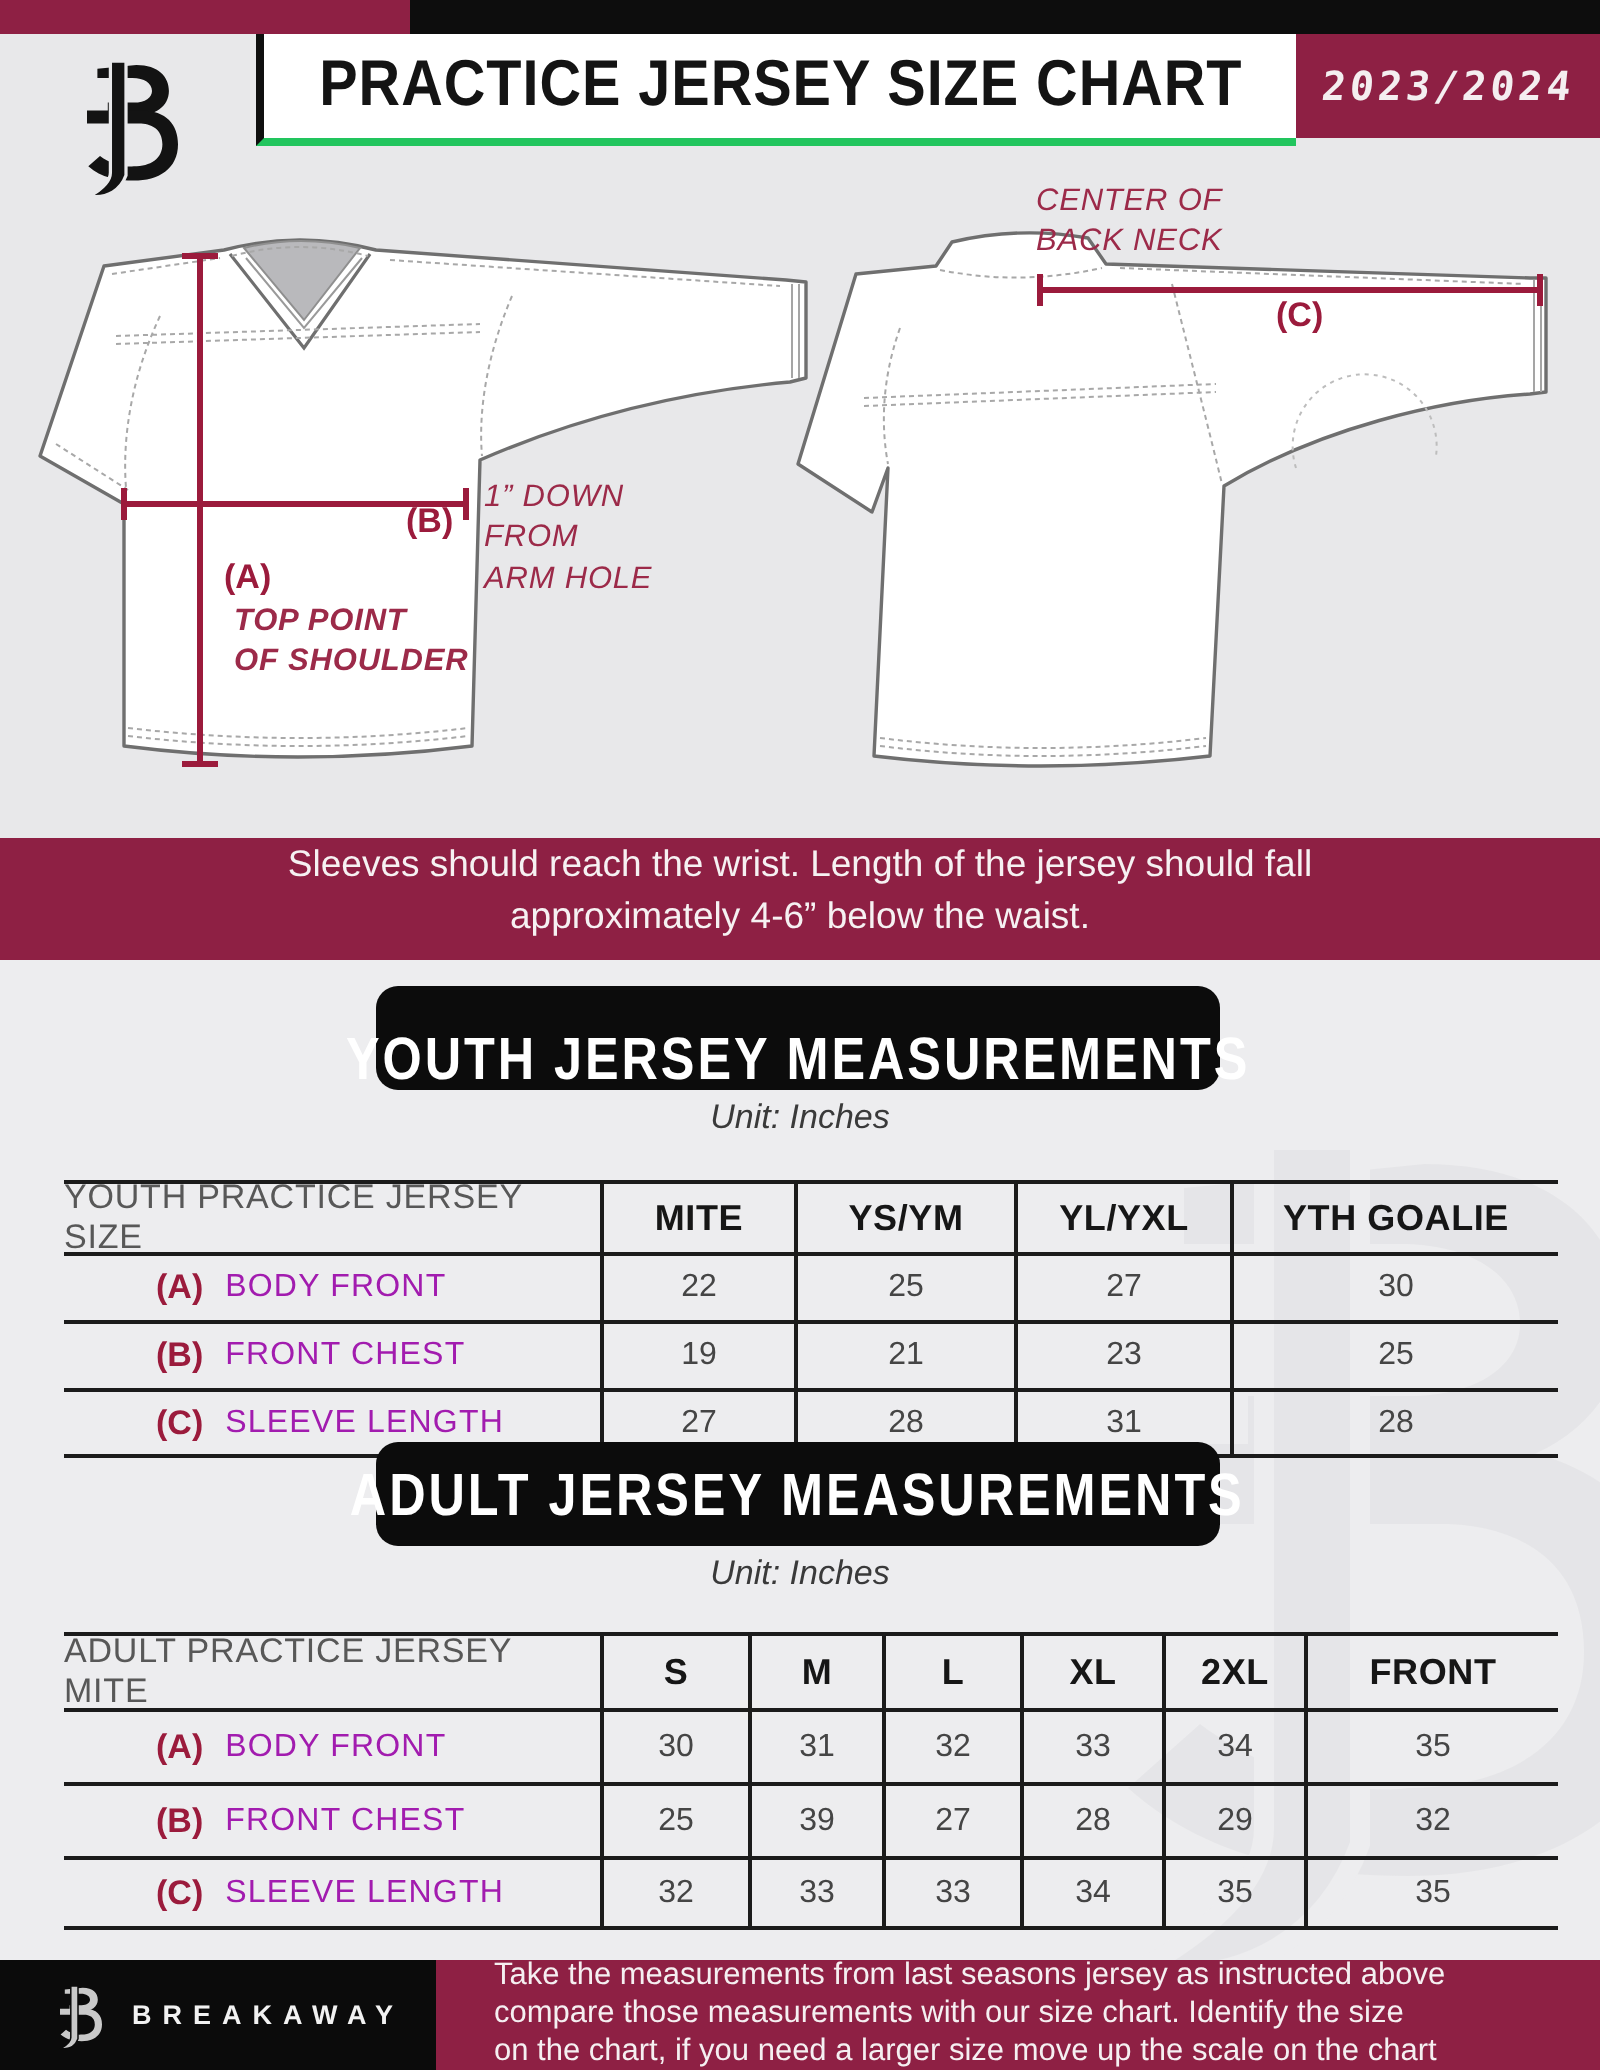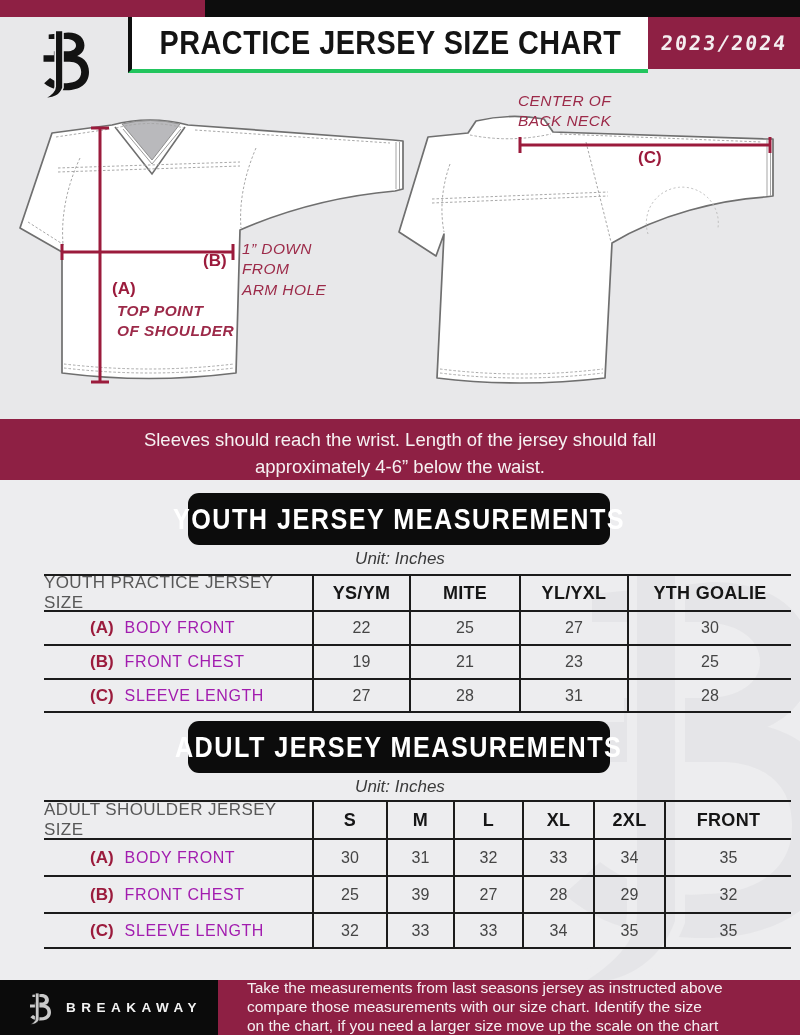--- a/index.html
+++ b/index.html
@@ -23,32 +23,32 @@
   .season-box span{font-family:"DejaVu Sans Mono",monospace;font-weight:700;font-size:20px;
                    color:#f4eef0;letter-spacing:2px;transform:skewX(-6deg);}
 
   
   .meas-key{position:absolute;color:#9b1b3c;font-weight:800;font-size:17px;z-index:2;}
   .meas-cap{position:absolute;color:#9c2a49;font-style:italic;font-size:15.5px;line-height:1.32;
             letter-spacing:.4px;white-space:pre-line;z-index:2;}
 
   
   .notice{position:absolute;left:0;top:419px;width:800px;height:61px;background:#8e2044;
-          display:flex;align-items:flex-end;justify-content:center;z-index:1;}
+          display:flex;align-items:flex-start;justify-content:center;z-index:1;}
   .notice span{color:#f6f1f2;font-size:18.5px;line-height:1.42;text-align:center;white-space:pre-line;}
 
   
   .pill{position:absolute;left:188px;width:422px;height:52px;background:#0c0c0c;border-radius:11px;
         display:flex;align-items:center;justify-content:center;z-index:1;}
   .pill span{color:#fff;font-weight:700;font-size:26px;letter-spacing:1.5px;transform:scale(.97,1.15);white-space:nowrap;}
   .unit{position:absolute;left:0;width:800px;text-align:center;font-style:italic;font-size:17px;
         color:#3a3a3a;z-index:1;}
 
   
-  .mtable{position:absolute;left:44px;width:747px;display:grid;z-index:1;}
+  .mtable{position:absolute;left:32px;width:747px;display:grid;z-index:1;margin-top:16px;}
   .yt{top:574px;grid-template-columns:268px 97px 110px 108px 1fr;grid-template-rows:36px 34px 34px 35px;}
   .at{top:800px;grid-template-columns:268px 74px 67px 69px 71px 71px 1fr;grid-template-rows:38px 37px 37px 37px;}
   .cell{border-top:2.5px solid #1b1b1b;display:flex;align-items:center;justify-content:center;}
   .cell.vline{border-left:2px solid #1b1b1b;}
   .cell.bottom{border-bottom:2.5px solid #1b1b1b;}
   .cell.sizehead{font-weight:700;font-size:18px;color:#161616;letter-spacing:.3px;}
   .cell.colhead{color:#585858;font-size:17px;letter-spacing:.4px;}
   .cell.rowlabel{justify-content:flex-start;padding-left:46px;}
   .rowlabel .k{color:#9b1b3c;font-weight:800;font-size:17px;margin-right:11px;}
   .rowlabel .n{color:#a21caf;font-size:16px;letter-spacing:.6px;}
@@ -147,29 +147,29 @@
 ARM HOLE</div>
   <div class="meas-cap" style="left:486px;top:91px;margin-left:32px;">CENTER OF
 BACK NECK</div>
   <div class="meas-key" style="left:638px;top:148px;">(C)</div>
 
   <div class="notice">
     <span>Sleeves should reach the wrist. Length of the jersey should fall
 approximately 4-6” below the waist.</span>
   </div>
 
-  <div class="pill" style="top:493px;">
+  <div class="pill" style="top:493px;align-items:flex-end;">
     <span>YOUTH JERSEY MEASUREMENTS</span>
   </div>
   <div class="unit" style="top:549px;">Unit: Inches</div>
 
   <div class="mtable yt">
     <div class="cell colhead">YOUTH PRACTICE JERSEY SIZE</div>
+    <div class="cell vline sizehead">MITE</div>
     <div class="cell vline sizehead">YS/YM</div>
-    <div class="cell vline sizehead">MITE</div>
     <div class="cell vline sizehead">YL/YXL</div>
     <div class="cell vline sizehead">YTH GOALIE</div>
 
     <div class="cell rowlabel">
       <span class="k">(A)</span>
       <span class="n">BODY FRONT</span>
     </div>
     <div class="cell vline val">22</div>
     <div class="cell vline val">25</div>
     <div class="cell vline val">27</div>
@@ -193,21 +193,21 @@
     <div class="cell vline val bottom">31</div>
     <div class="cell vline val bottom">28</div>
   </div>
 
   <div class="pill" style="top:721px;">
     <span>ADULT JERSEY MEASUREMENTS</span>
   </div>
   <div class="unit" style="top:777px;">Unit: Inches</div>
 
   <div class="mtable at">
-    <div class="cell colhead">ADULT SHOULDER JERSEY SIZE</div>
+    <div class="cell colhead">ADULT PRACTICE JERSEY MITE</div>
     <div class="cell vline sizehead">S</div>
     <div class="cell vline sizehead">M</div>
     <div class="cell vline sizehead">L</div>
     <div class="cell vline sizehead">XL</div>
     <div class="cell vline sizehead">2XL</div>
     <div class="cell vline sizehead">FRONT</div>
 
     <div class="cell rowlabel">
       <span class="k">(A)</span>
       <span class="n">BODY FRONT</span>

